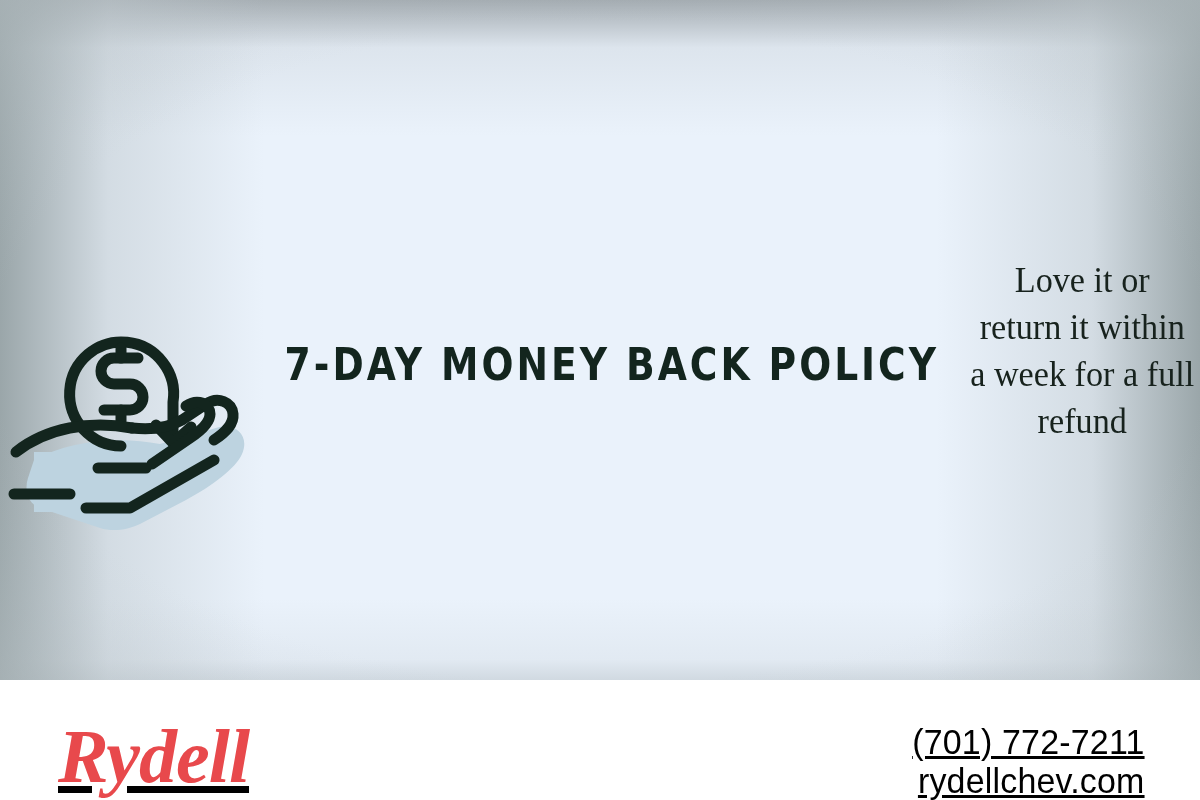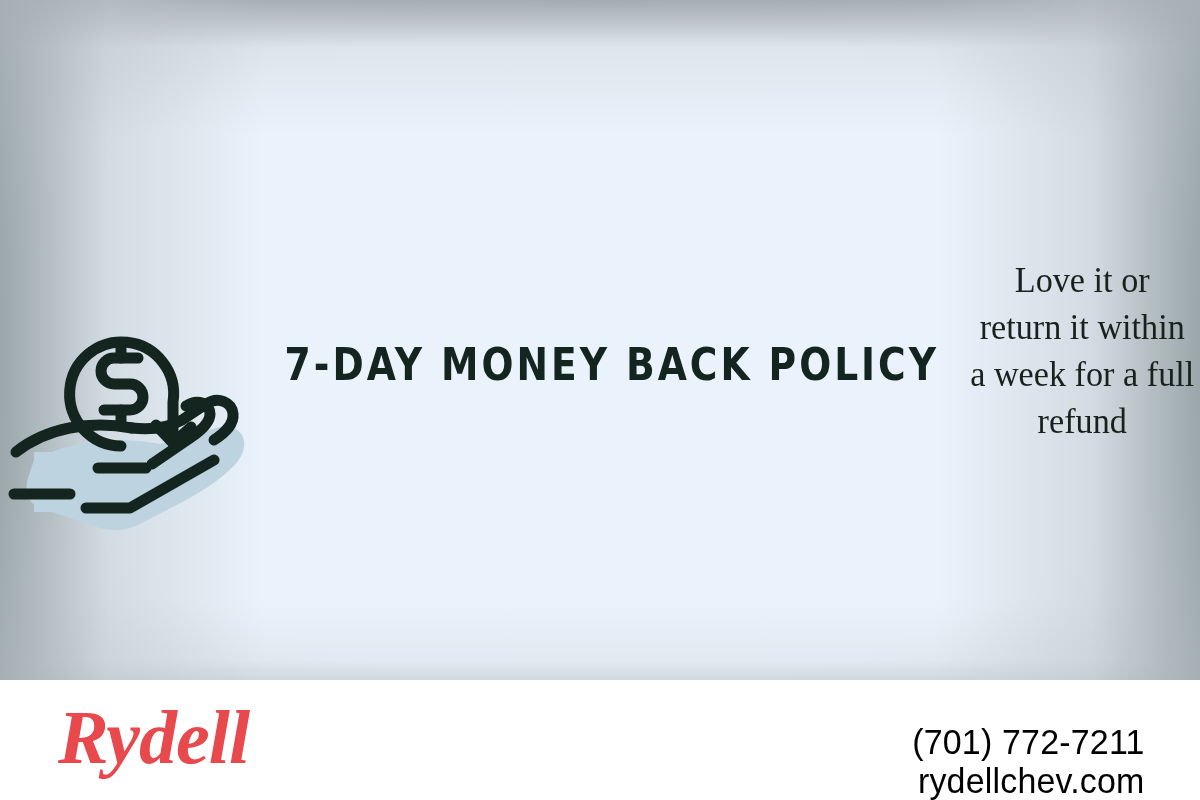--- a/index.html
+++ b/index.html
@@ -109,24 +109,25 @@
 
   
   .footer {
     position: absolute;
     left: 0;
     top: 680px;
     width: 1200px;
     height: 120px;
     background: #ffffff;
     display: flex;
-    align-items: center;
+    align-items: flex-end;
     justify-content: space-between;
     box-sizing: border-box;
     padding: 0 55px 0 58px;
+    text-decoration: underline;
   }
 
   .logo {
     font-family: "Liberation Serif", "DejaVu Serif", serif;
     font-style: italic;
     font-weight: 700;
     font-size: 76px;
     line-height: 1;
     color: #e8494c;
     letter-spacing: -1px;

